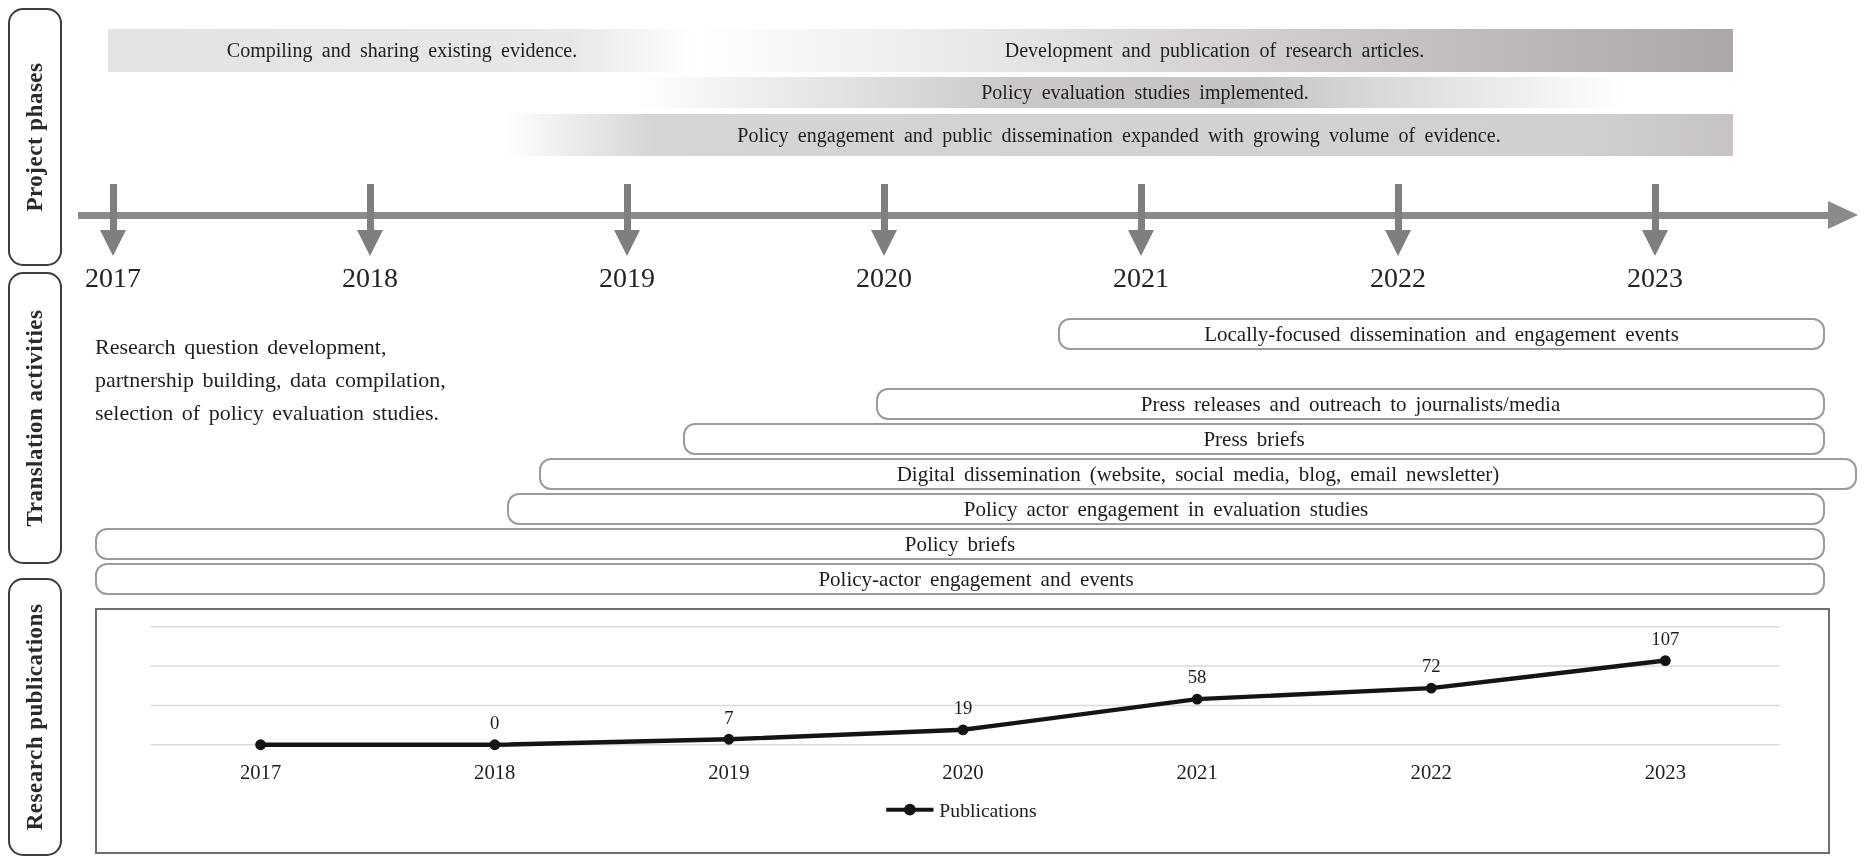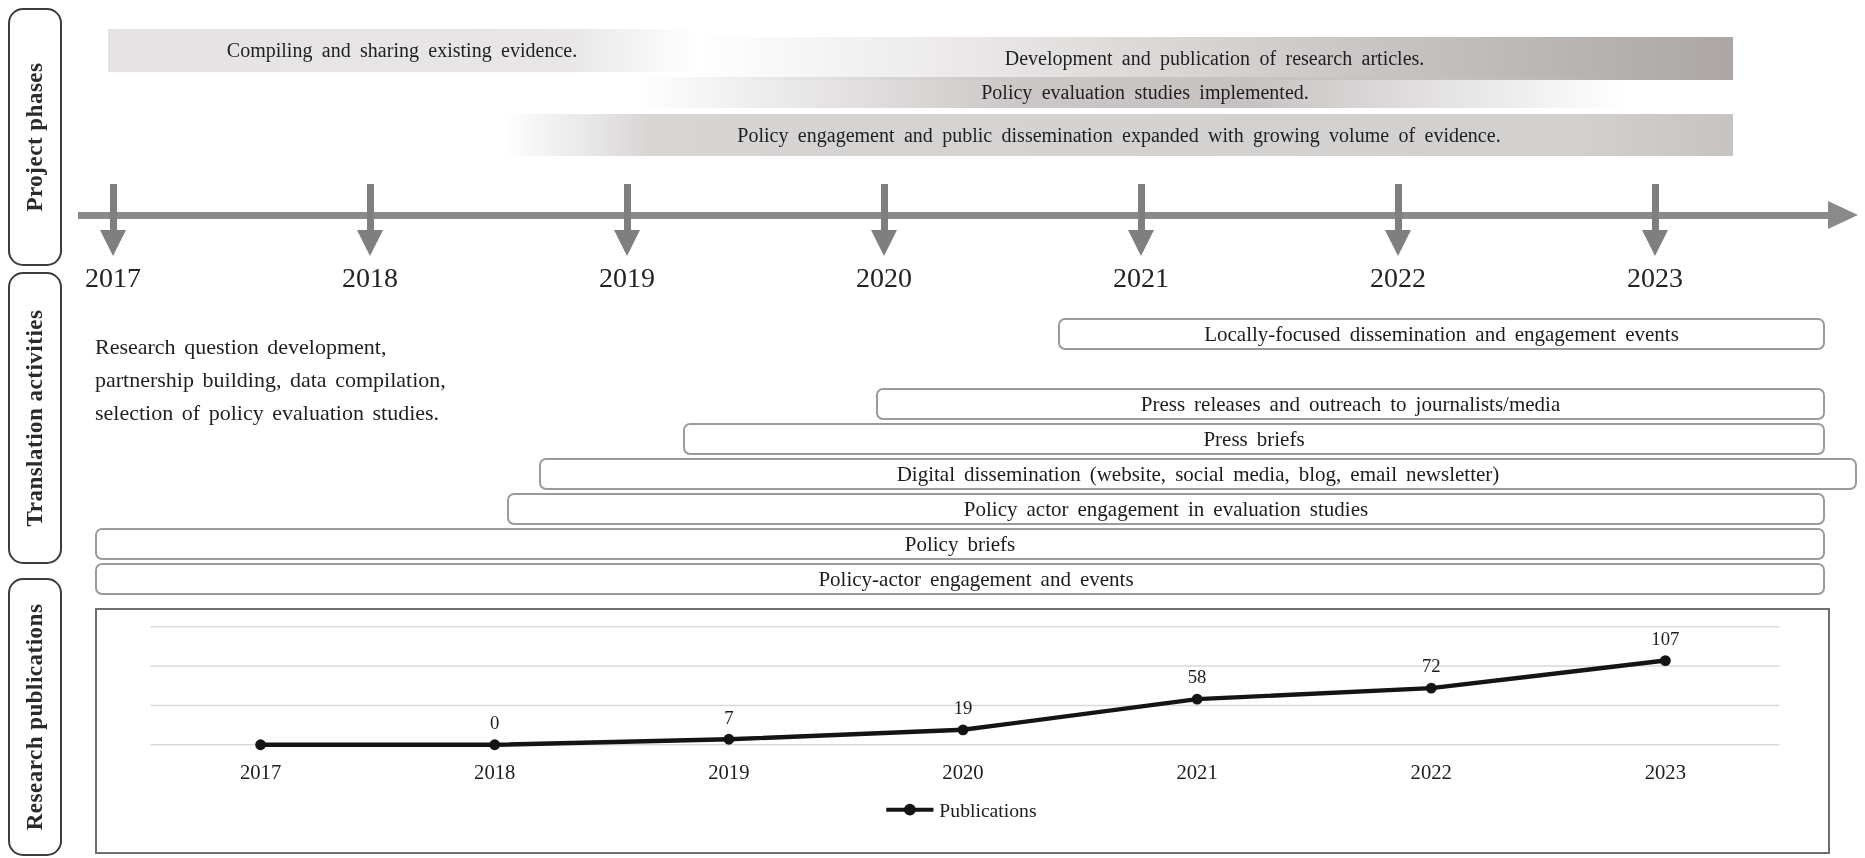--- a/index.html
+++ b/index.html
@@ -18,21 +18,21 @@
     font-size:23px; font-weight:bold; color:#2a2a2a; letter-spacing:0.5px;
   }
   
   .pb{
     position:absolute; display:flex; align-items:center; justify-content:center;
     font-size:20px; color:#1f1f1f; word-spacing:0.22em; white-space:nowrap;
   }
   .pb0{left:108px; top:29px; width:588px; height:43px;
        background:linear-gradient(90deg,#e4e2e2 0%,#e8e6e6 78%,rgba(255,255,255,0) 100%);}
   .pb1{left:696px; top:29px; width:1037px; height:43px;
-       background:linear-gradient(90deg,rgba(255,255,255,0) 0%,#d8d4d4 48%,#aca6a6 100%);margin-top:8px;}
+       background:linear-gradient(90deg,rgba(255,255,255,0) 0%,#d8d4d4 48%,#aca6a6 100%);}
   .pb2{left:635px; top:77px; width:1020px; height:31px;
        background:linear-gradient(90deg,rgba(255,255,255,0) 0%,#cbc7c7 38%,#c6c2c2 60%,rgba(255,255,255,0) 97%);}
   .pb3{left:505px; top:114px; width:1228px; height:42px;
        background:linear-gradient(90deg,rgba(255,255,255,0) 0%,#d7d4d4 12%,#d2cfcf 88%,#c7c3c3 100%);}
   
   .tl-line{position:absolute; left:78px; top:212px; width:1752px; height:7px; background:#8a8a8a;}
   .tl-head{position:absolute; left:1828px; top:201px; width:0; height:0;
            border-top:14.5px solid transparent; border-bottom:14.5px solid transparent;
            border-left:30px solid #8a8a8a;}
   .ym{position:absolute; top:184px; width:120px; height:112px;}
@@ -40,21 +40,21 @@
   .ym-head{position:absolute; left:47px; top:46px; width:0; height:0;
            border-left:13px solid transparent; border-right:13px solid transparent;
            border-top:26px solid #7f7f7f;}
   .ym-label{position:absolute; top:78px; left:0; width:120px; text-align:center;
             font-size:28px; color:#232323;}
   
   .intro{position:absolute; left:95px; top:330px; width:395px; text-align:left;
          font-size:22px; line-height:33px; color:#1f1f1f; word-spacing:0.14em;}
   .ab{
     position:absolute; height:32px; box-sizing:border-box; background:#ffffff;
-    border:2px solid #9b9b9b; border-radius:7px;
+    border:2px solid #9b9b9b; border-radius:12px;
     display:flex; align-items:center; justify-content:center;
     font-size:21px; color:#1c1c1c; word-spacing:0.18em; white-space:nowrap;
   }
   
   .chart-box{position:absolute; left:95px; top:608px; width:1735px; height:246px;
              box-sizing:border-box; border:2.5px solid #6f6f6f; background:#ffffff;}
   .chart-svg{display:block; width:100%; height:100%;}
   .chart-svg text{font-family:"Liberation Serif","DejaVu Serif",serif; fill:#1c1c1c;}
 </style>
 </head>

